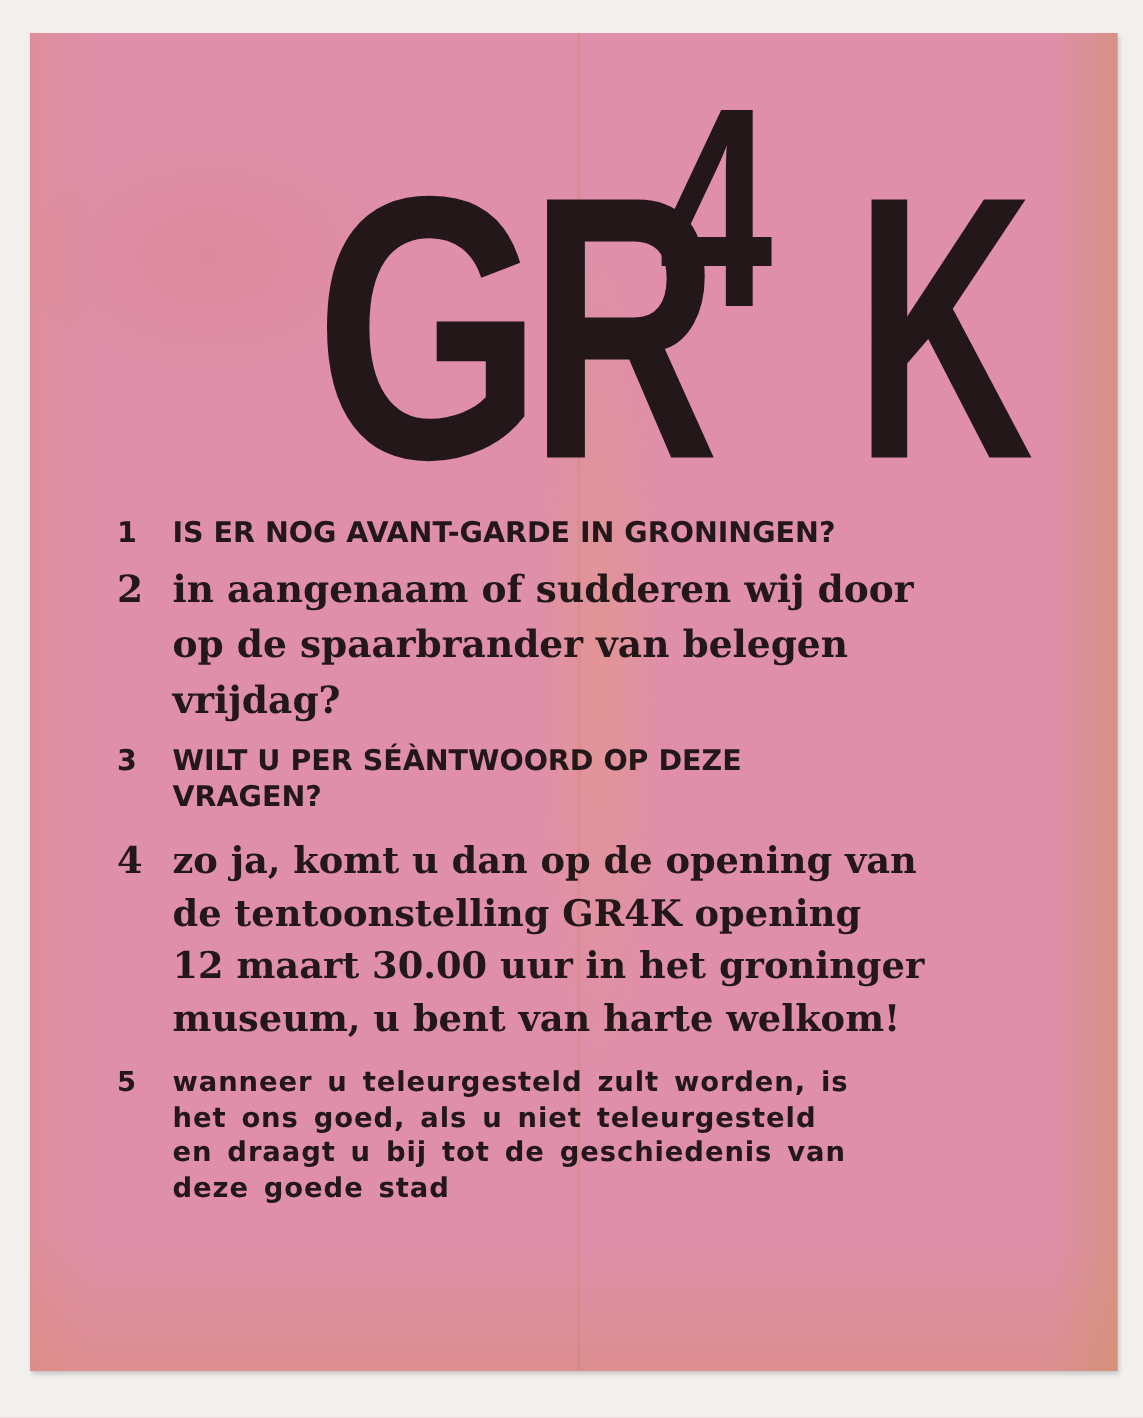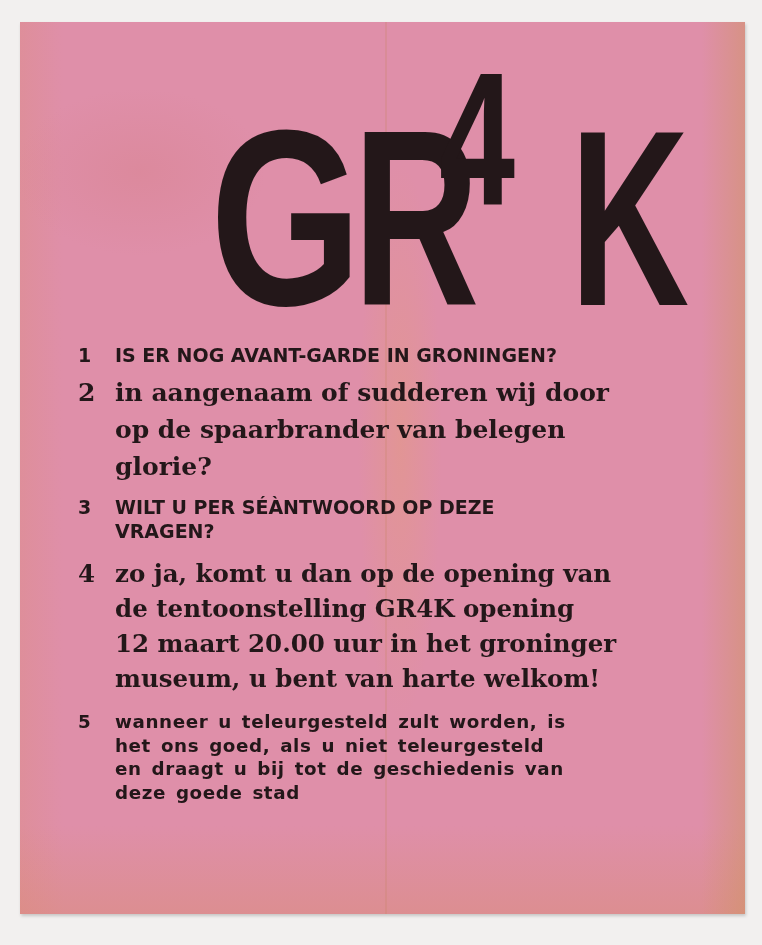--- a/index.html
+++ b/index.html
@@ -99,34 +99,34 @@
     <div class="list">
       <div class="item item-1">
         <span class="num">1</span>
         <span class="line">IS ER NOG AVANT-GARDE IN GRONINGEN?</span>
       </div>
 
       <div class="item item-2">
         <span class="num">2</span>
         <span class="line">in aangenaam of sudderen wij door</span>
         <span class="line">op de spaarbrander van belegen</span>
-        <span class="line">glorie?</span>
+        <span class="line">vrijdag?</span>
       </div>
 
       <div class="item item-3">
         <span class="num">3</span>
         <span class="line">WILT U PER SÉÀNTWOORD OP DEZE</span>
         <span class="line">VRAGEN?</span>
       </div>
 
       <div class="item item-4">
         <span class="num">4</span>
         <span class="line">zo ja, komt u dan op de opening van</span>
         <span class="line">de tentoonstelling GR4K opening</span>
-        <span class="line">12 maart 20.00 uur in het groninger</span>
+        <span class="line">12 maart 30.00 uur in het groninger</span>
         <span class="line">museum, u bent van harte welkom!</span>
       </div>
 
       <div class="item item-5">
         <span class="num">5</span>
         <span class="line">wanneer u teleurgesteld zult worden, is</span>
         <span class="line">het ons goed, als u niet teleurgesteld</span>
         <span class="line">en draagt u bij tot de geschiedenis van</span>
         <span class="line">deze goede stad</span>
       </div>

